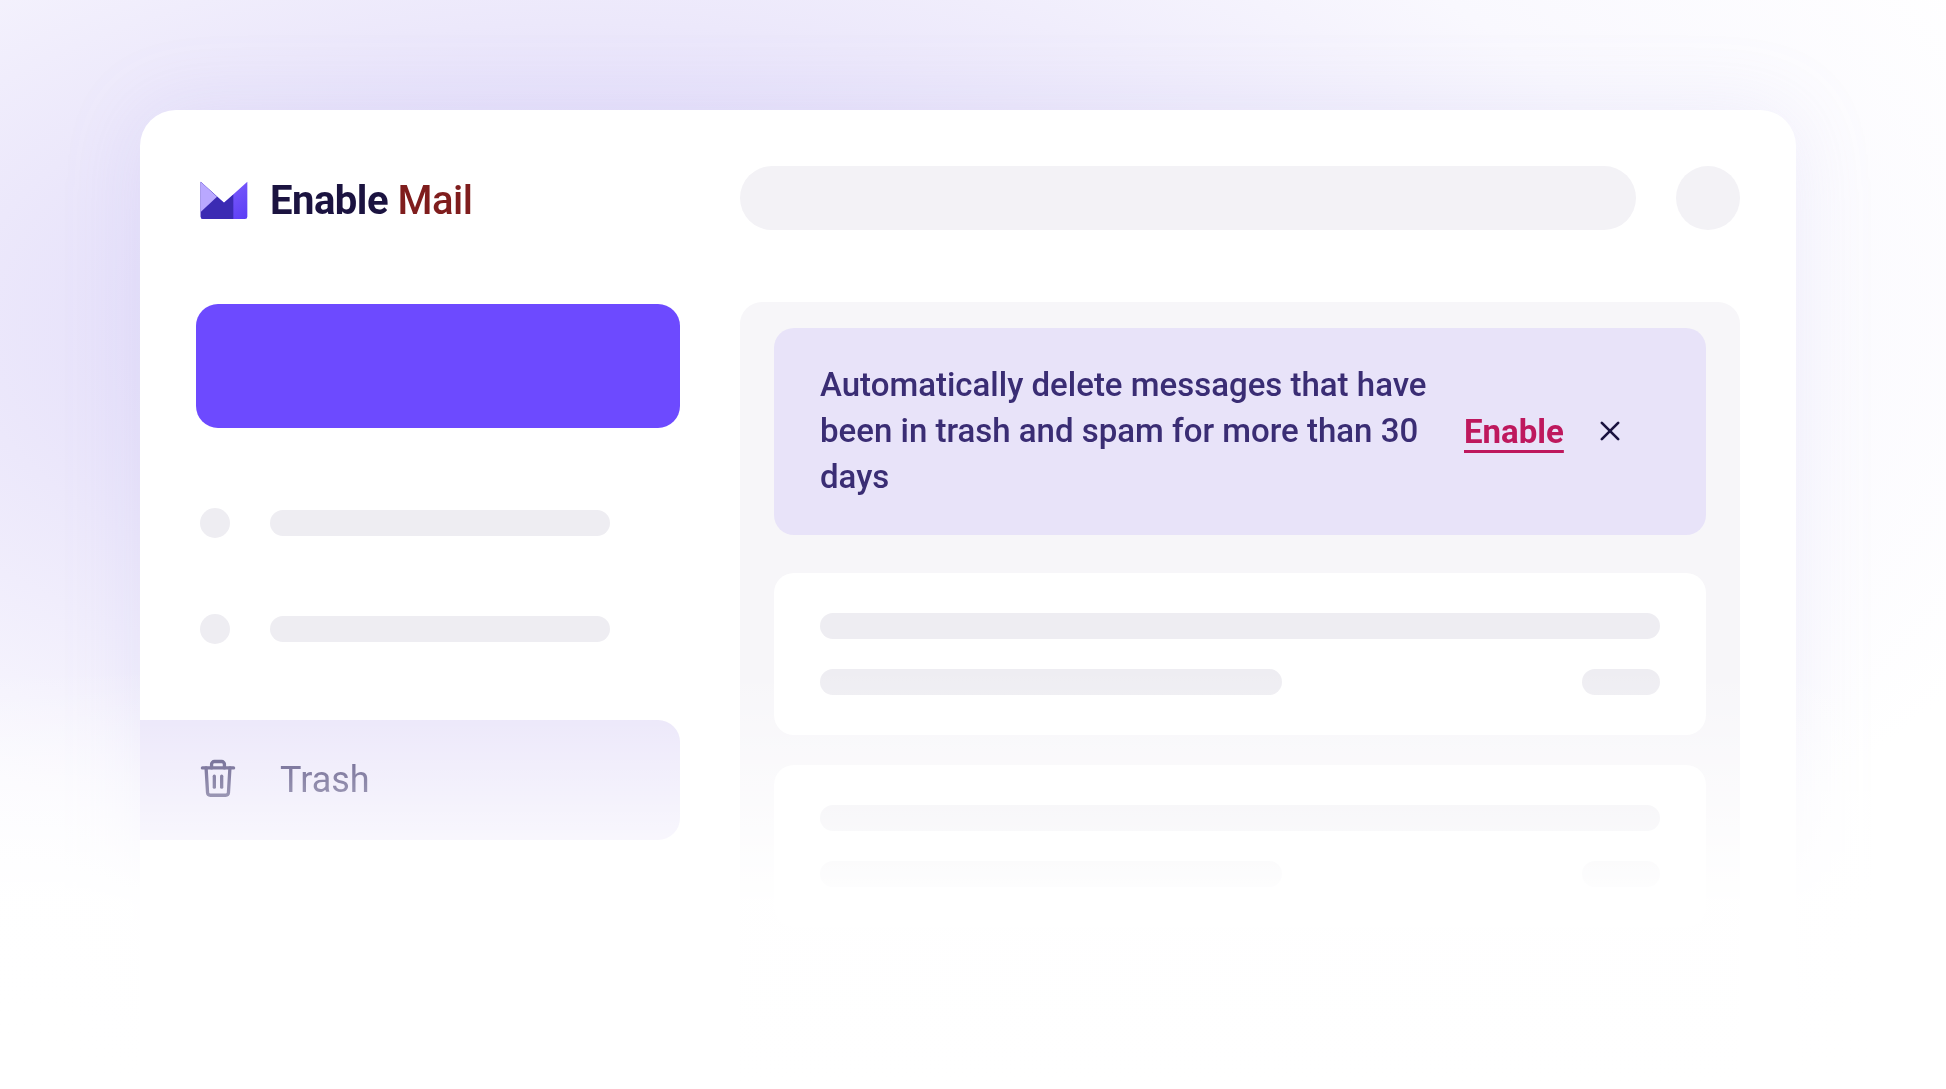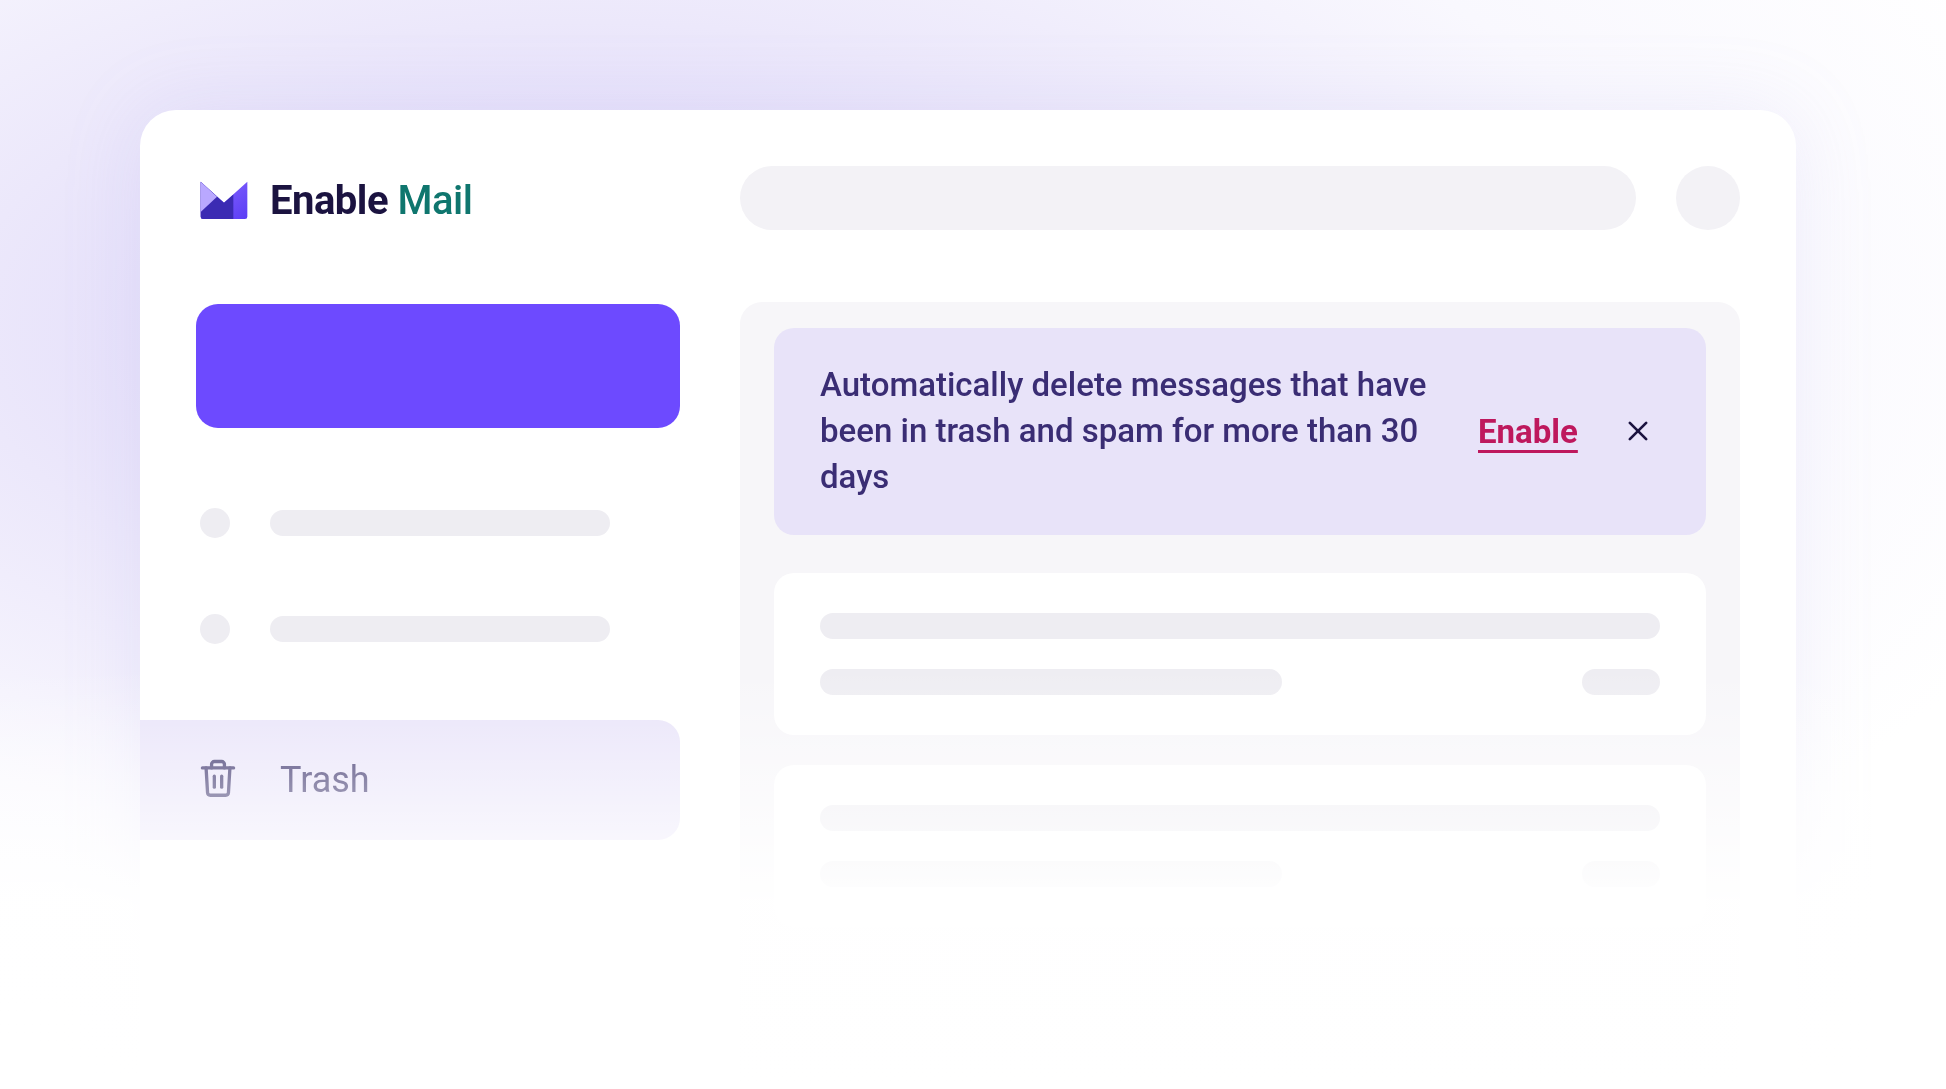--- a/index.html
+++ b/index.html
@@ -42,21 +42,21 @@
     margin-bottom: 74px;
     padding-top: 4px;
   }
   .brand svg { width: 56px; height: 56px; }
   .brand-text {
     font-size: 40px;
     font-weight: 700;
     letter-spacing: -0.5px;
     color: #1b1340;
   }
-  .brand-text .mail { color: #0f766e; font-weight: 500; }
+  .brand-text .mail { color: #7f1d1d; font-weight: 500; }
   .compose-btn {
     width: 100%;
     height: 124px;
     background: #6d4aff;
     border-radius: 22px;
     border: none;
     margin-bottom: 80px;
   }
   .nav-skel {
     display: flex;
@@ -119,21 +119,21 @@
     border-radius: 22px;
     padding: 26px 34px 0 34px;
     height: 100%;
   }
   .banner {
     background: #e8e3f9;
     border-radius: 20px;
     padding: 34px 46px;
     display: flex;
     align-items: center;
-    gap: 38px;
+    gap: 24px;
     color: #3a2d74;
     margin-bottom: 38px;
   }
   .banner-text {
     font-size: 33px;
     font-weight: 500;
     line-height: 1.4;
     flex: 1;
     max-width: 620px;
   }

